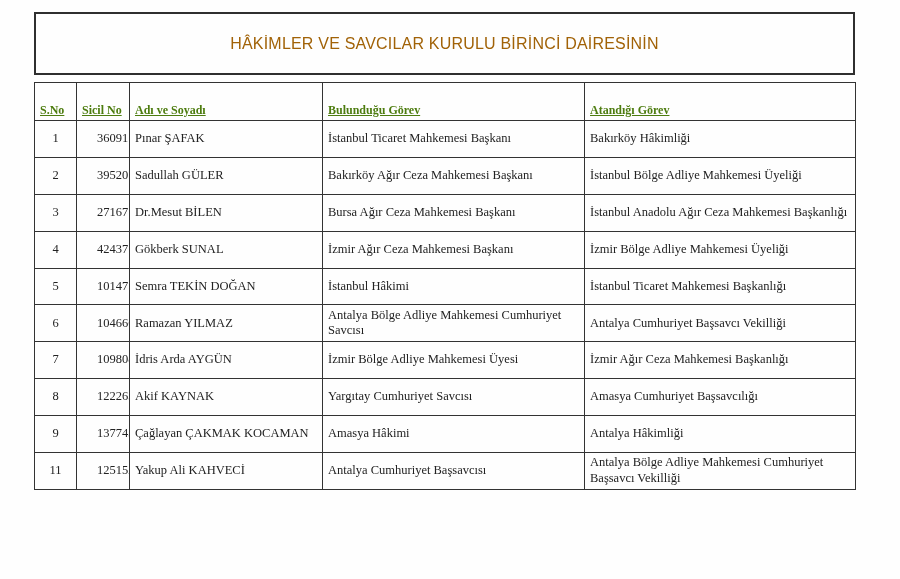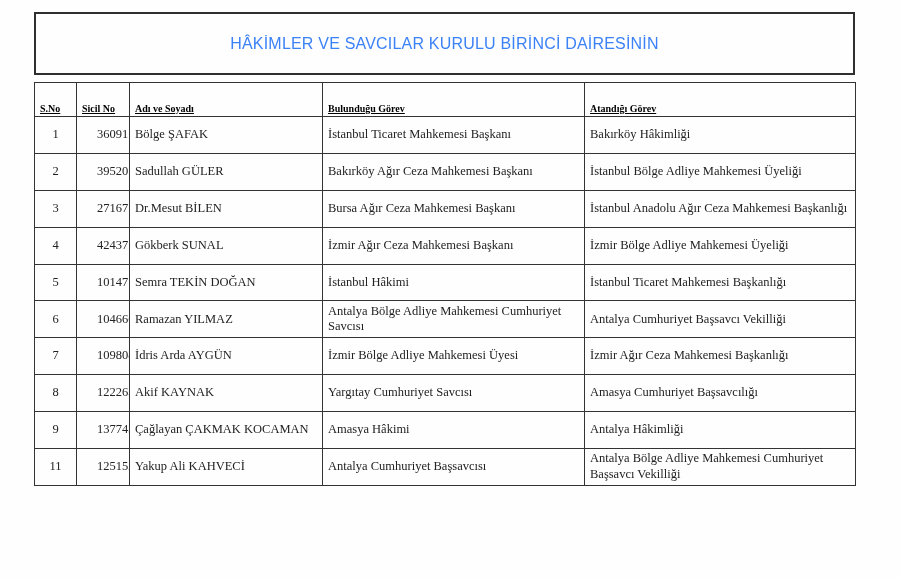--- a/index.html
+++ b/index.html
@@ -25,21 +25,21 @@
     box-sizing: border-box;
     border: 2px solid #2f2f2f;
     display: flex;
     flex-direction: row;
     justify-content: center;
     align-items: center;
     font-family: "Liberation Sans", sans-serif;
     font-size: 16px;
     line-height: 1.45;
     letter-spacing: 0.2px;
-    color: #3b82f6;
+    color: #a16207;
     text-align: center;
     white-space: nowrap;
   }
   table.decree {
     position: absolute;
     left: 34px;
     top: 82px;
     width: 821px;
     border-collapse: collapse;
     table-layout: fixed;
@@ -51,27 +51,27 @@
     box-sizing: border-box;
     overflow: hidden;
   }
   table.decree thead tr {
     height: 31px;
   }
   table.decree tbody tr {
     height: 36.9px;
   }
   table.decree th {
-    font-size: 10px;
+    font-size: 12px;
     font-weight: bold;
     text-decoration: underline;
     text-align: left;
     vertical-align: middle;
     padding: 20px 3px 2px 5px;
-    color: #000000;
+    color: #4d7c0f;
     white-space: nowrap;
   }
   table.decree td {
     font-size: 12.5px;
     line-height: 1.25;
     vertical-align: middle;
     padding: 2px 4px 2px 5px;
     color: #222222;
   }
   table.decree td.c0 {
@@ -106,21 +106,21 @@
         <th>Sicil No</th>
         <th>Adı ve Soyadı</th>
         <th>Bulunduğu Görev</th>
         <th>Atandığı Görev</th>
       </tr>
     </thead>
     <tbody id="table-body">
         <tr>
           <td class="c0">1</td>
           <td class="c1">36091</td>
-          <td class="c2">Bölge ŞAFAK</td>
+          <td class="c2">Pınar ŞAFAK</td>
           <td class="c3">İstanbul Ticaret Mahkemesi Başkanı</td>
           <td class="c4">Bakırköy Hâkimliği</td>
         </tr>
         <tr>
           <td class="c0">2</td>
           <td class="c1">39520</td>
           <td class="c2">Sadullah GÜLER</td>
           <td class="c3">Bakırköy Ağır Ceza Mahkemesi Başkanı</td>
           <td class="c4">İstanbul Bölge Adliye Mahkemesi Üyeliği</td>
         </tr>

